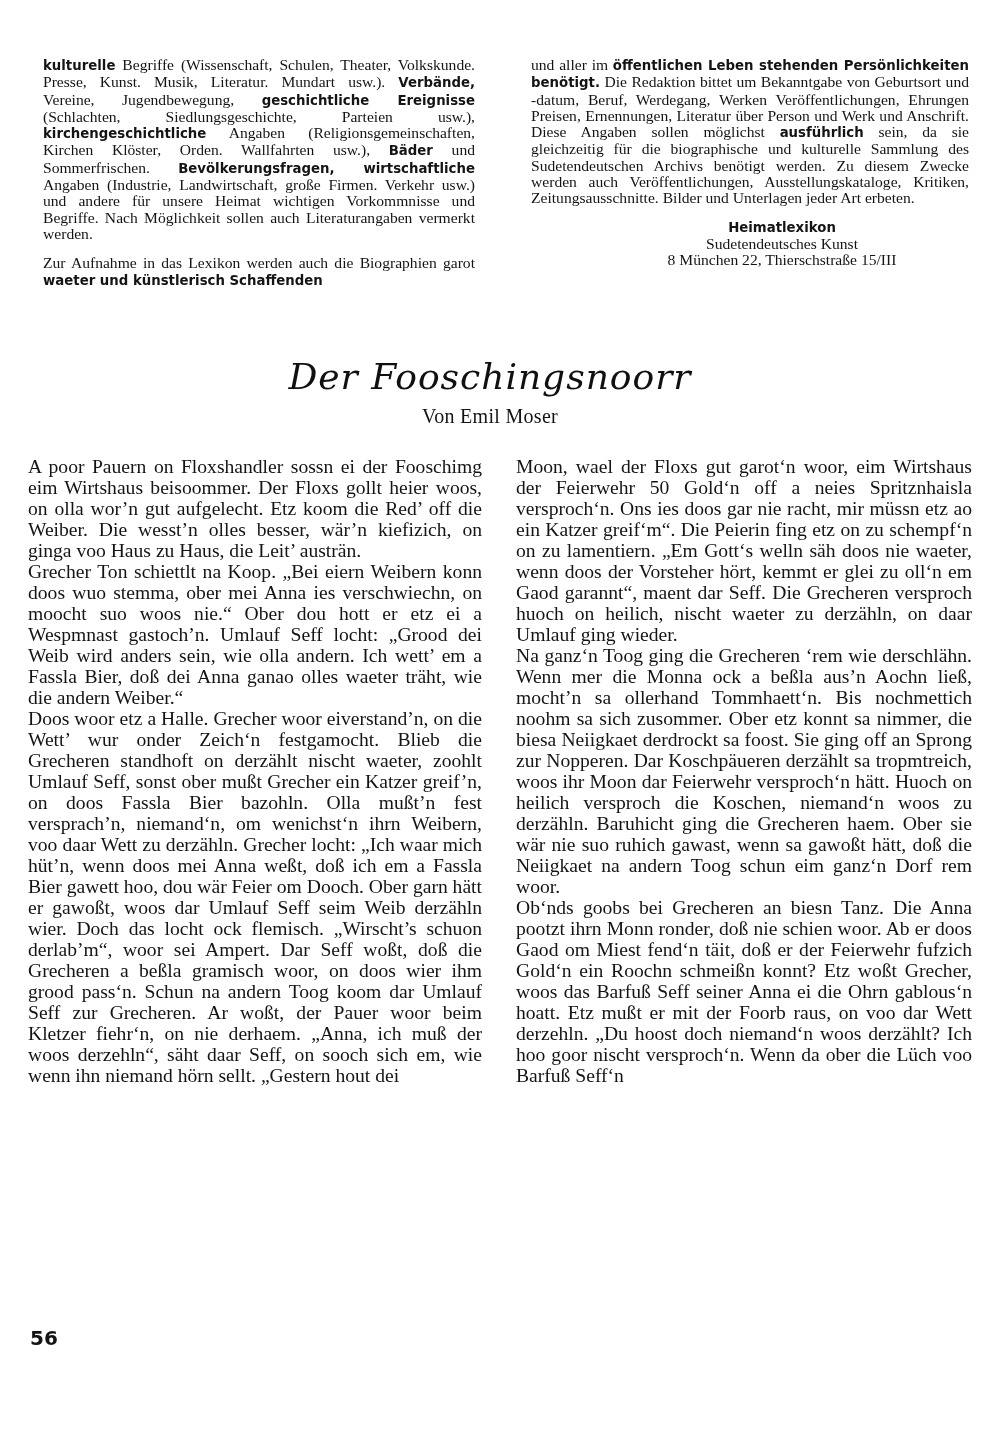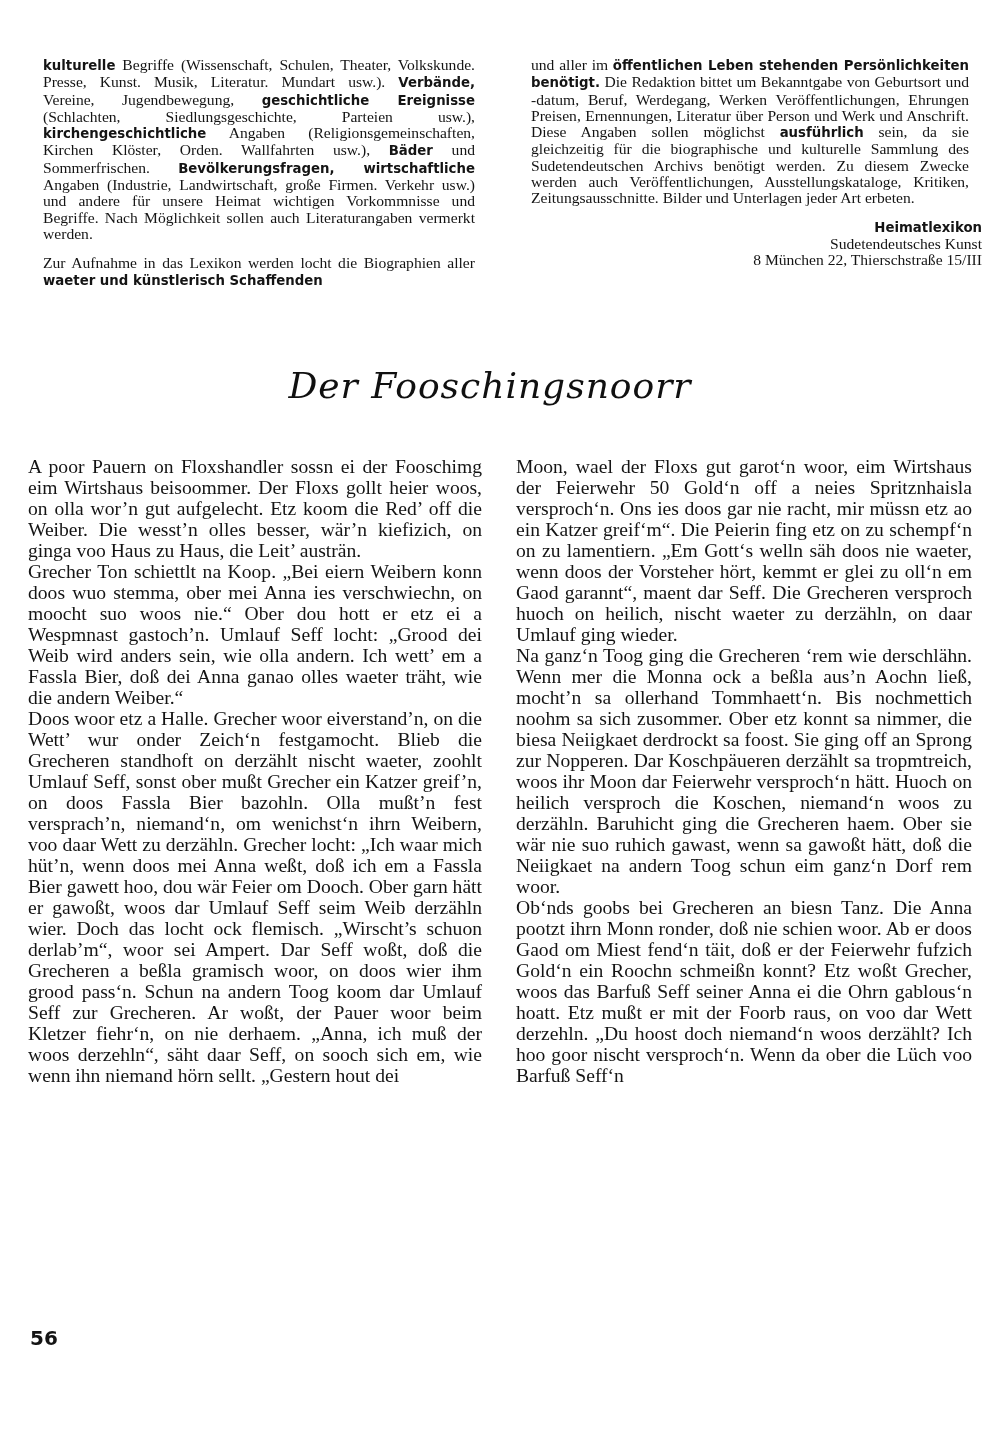--- a/index.html
+++ b/index.html
@@ -6,57 +6,58 @@
   body { width: 1000px; height: 1432px; position: relative; overflow: hidden; color: #141414; }
 
   
   .top { position: absolute; top: 44px; left: 30px; width: 950px; }
   .top-col { position: absolute; top: 0; font-family: "Liberation Serif", serif; font-size: 15.6px; line-height: 16.3px; text-align: justify; }
   .top-col.left { left: 0; width: 458px; }
   .top-col.right { left: 488px; width: 464px; }
   .top-col p { margin: 13px; }
   .top-col p + p { margin-top: 3px; }
   .top-col .b { font-family: "DejaVu Sans", sans-serif; font-weight: bold; font-size: 13.3px; }
-  .sig { margin-left: 64px; margin-top: 3px; text-align: right; }
+  .sig { margin-left: 64px; margin-top: 3px; text-align: center; }
   .sig div { white-space: nowrap; }
 
   
-  .title-block { position: absolute; top: 355px; left: 0; width: 980px; text-align: center; margin-top: 9px; }
+  .title-block { position: absolute; top: 355px; left: 0; width: 980px; text-align: center; }
   .title { font-family: "DejaVu Serif", serif; font-style: italic; font-size: 36px; letter-spacing: 1px; color: #101010; line-height: 44px; }
   .byline { font-family: "Liberation Serif", serif; font-size: 20px; margin-top: 6px; letter-spacing: 0.3px; }
 
   
   .story { position: absolute; top: 456px; }
   .story.left { left: 28px; width: 454px; }
   .story.right { left: 516px; width: 456px; }
   .story p { margin: 0; font-family: "Liberation Serif", serif; font-size: 19.6px; line-height: 21px; text-align: justify; hyphens: manual; }
   .story p.para-gap { }
 
   .page-number { position: absolute; left: 30px; top: 1326px; font-family: "DejaVu Sans", sans-serif; font-weight: bold; font-size: 20px; }
 </style>
 </head>
 <body>
 
 <div class="top">
   <div class="top-col left">
     <p><span class="b">kulturelle</span><span> Begriffe (Wissenschaft, Schulen, Theater, Volkskunde. Presse, Kunst. Musik, Literatur. Mundart usw.). </span><span class="b">Verbände,</span><span> Vereine, Jugendbewegung, </span><span class="b">geschichtliche Ereignisse</span><span> (Schlachten, Siedlungsgeschichte, Parteien usw.), </span><span class="b">kirchengeschichtliche</span><span> Angaben (Religionsgemeinschaften, Kirchen Klöster, Orden. Wallfahrten usw.), </span><span class="b">Bäder</span><span> und Sommerfrischen. </span><span class="b">Bevölkerungsfragen, wirtschaftliche</span><span> Angaben (Industrie, Landwirtschaft, große Firmen. Verkehr usw.) und andere für unsere Heimat wichtigen Vorkommnisse und Begriffe. Nach Möglichkeit sollen auch Literaturangaben vermerkt werden.</span></p>
-    <p><span>Zur Aufnahme in das Lexikon werden locht die Biographien aller </span><span class="b">waeter und künstlerisch Schaffenden</span></p>
+    <p><span>Zur Aufnahme in das Lexikon werden auch die Biographien garot </span><span class="b">waeter und künstlerisch Schaffenden</span></p>
   </div>
   <div class="top-col right">
     <p><span>und aller im </span><span class="b">öffentlichen Leben stehenden Persönlichkeiten benötigt.</span><span> Die Redaktion bittet um Bekanntgabe von Geburtsort und -datum, Beruf, Werdegang, Werken Veröffentlichungen, Ehrungen Preisen, Ernennungen, Literatur über Person und Werk und Anschrift. Diese Angaben sollen möglichst </span><span class="b">ausführlich</span><span> sein, da sie gleichzeitig für die biographische und kulturelle Sammlung des Sudetendeutschen Archivs benötigt werden. Zu diesem Zwecke werden auch Veröffentlichungen, Ausstellungskataloge, Kritiken, Zeitungsausschnitte. Bilder und Unterlagen jeder Art erbeten.</span></p>
     <div class="sig">
       <div class="b">Heimatlexikon</div>
       <div>Sudetendeutsches Kunst</div>
       <div>8 München 22, Thierschstraße 15/III</div>
     </div>
   </div>
 </div>
 
 <div class="title-block">
   <div class="title">Der Fooschingsnoorr</div>
+  <div class="byline">Von Emil Moser</div>
 </div>
 
 <div class="story left">
   <p>A poor Pauern on Floxshandler sossn ei der Fooschimg eim Wirtshaus beisoommer. Der Floxs gollt heier woos, on olla wor’n gut aufgelecht. Etz koom die Red’ off die Weiber. Die wesst’n olles besser, wär’n kiefizich, on ginga voo Haus zu Haus, die Leit’ austrän.</p>
   <p>Grecher Ton schiettlt na Koop. „Bei eiern Weibern konn doos wuo stemma, ober mei Anna ies verschwiechn, on moocht suo woos nie.“ Ober dou hott er etz ei a Wespmnast gastoch’n. Umlauf Seff locht: „Grood dei Weib wird anders sein, wie olla andern. Ich wett’ em a Fassla Bier, doß dei Anna ganao olles waeter träht, wie die andern Weiber.“</p>
   <p>Doos woor etz a Halle. Grecher woor eiverstand’n, on die Wett’ wur onder Zeich‘n festgamocht. Blieb die Grecheren standhoft on derzählt nischt waeter, zoohlt Umlauf Seff, sonst ober mußt Grecher ein Katzer greif’n, on doos Fassla Bier bazohln. Olla mußt’n fest versprach’n, niemand‘n, om wenichst‘n ihrn Weibern, voo daar Wett zu derzähln. Grecher locht: „Ich waar mich hüt’n, wenn doos mei Anna weßt, doß ich em a Fassla Bier gawett hoo, dou wär Feier om Dooch. Ober garn hätt er gawoßt, woos dar Umlauf Seff seim Weib derzähln wier. Doch das locht ock flemisch. „Wirscht’s schuon derlab’m“, woor sei Ampert. Dar Seff woßt, doß die Grecheren a beßla gramisch woor, on doos wier ihm grood pass‘n. Schun na andern Toog koom dar Umlauf Seff zur Grecheren. Ar woßt, der Pauer woor beim Kletzer fiehr‘n, on nie derhaem. „Anna, ich muß der woos derzehln“, säht daar Seff, on sooch sich em, wie wenn ihn niemand hörn sellt. „Gestern hout dei</p>
 </div>
 
 <div class="story right">
   <p>Moon, wael der Floxs gut garot‘n woor, eim Wirtshaus der Feierwehr 50 Gold‘n off a neies Spritznhaisla versproch‘n. Ons ies doos gar nie racht, mir müssn etz ao ein Katzer greif‘m“. Die Peierin fing etz on zu schempf‘n on zu lamentiern. „Em Gott‘s welln säh doos nie waeter, wenn doos der Vorsteher hört, kemmt er glei zu oll‘n em Gaod garannt“, maent dar Seff. Die Grecheren versproch huoch on heilich, nischt waeter zu derzähln, on daar Umlauf ging wieder.</p>

